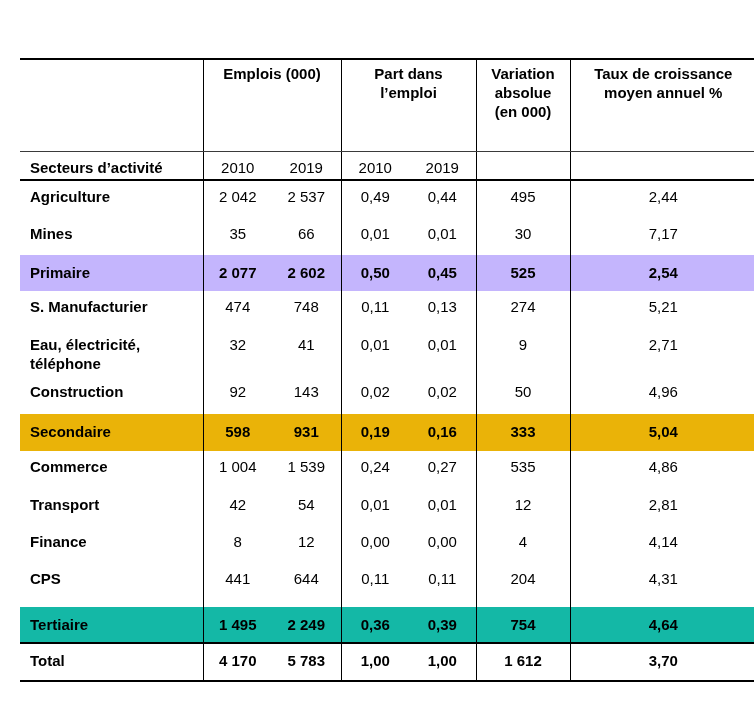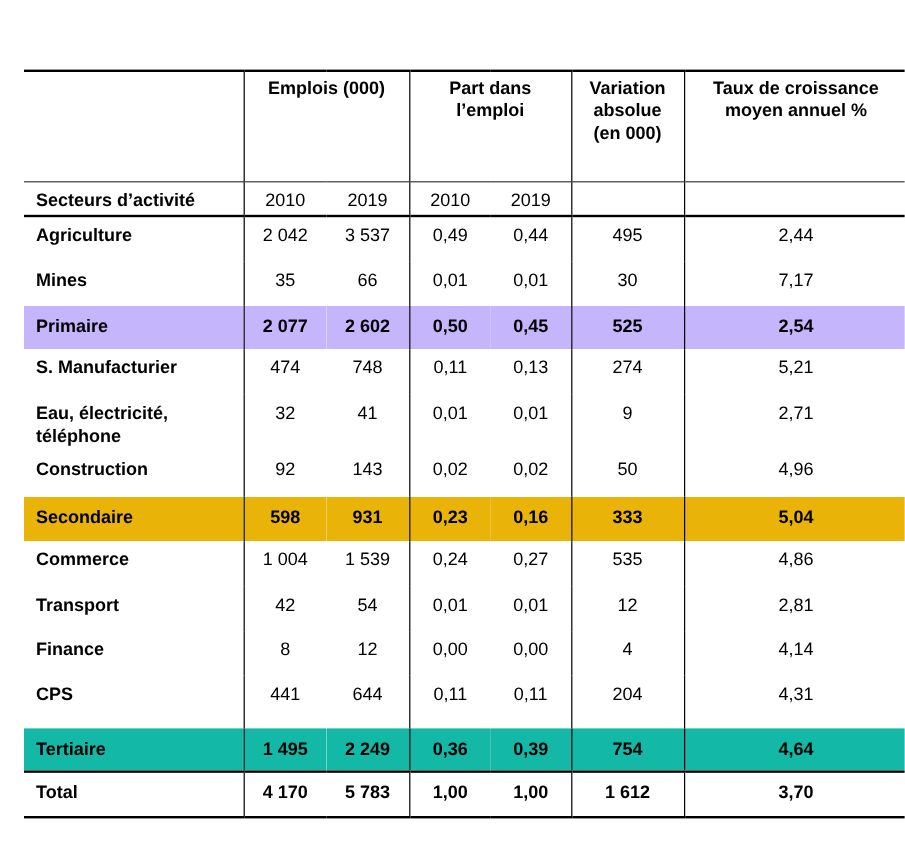--- a/index.html
+++ b/index.html
@@ -103,21 +103,21 @@
         <td class="num vr">2019</td>
         <td class="num">2010</td>
         <td class="num vr">2019</td>
         <td class="vr"></td>
         <td></td>
       </tr>
 
       <tr style="height:38px">
         <td class="sec vr">Agriculture</td>
         <td class="num">2 042</td>
-        <td class="num vr">3 537</td>
+        <td class="num vr">2 537</td>
         <td class="num">0,49</td>
         <td class="num vr">0,44</td>
         <td class="num vr">495</td>
         <td class="num">2,44</td>
       </tr>
       <tr style="height:37px">
         <td class="sec vr">Mines</td>
         <td class="num">35</td>
         <td class="num vr">66</td>
         <td class="num">0,01</td>
@@ -159,21 +159,21 @@
         <td class="num vr" style="padding-top:2px">143</td>
         <td class="num" style="padding-top:2px">0,02</td>
         <td class="num vr" style="padding-top:2px">0,02</td>
         <td class="num vr" style="padding-top:2px">50</td>
         <td class="num" style="padding-top:2px">4,96</td>
       </tr>
       <tr class="band" style="height: 37px; background: #eab308; padding-left: 44px;">
         <td class="sec vr">Secondaire</td>
         <td class="num">598</td>
         <td class="num vr">931</td>
-        <td class="num">0,23</td>
+        <td class="num">0,19</td>
         <td class="num vr">0,16</td>
         <td class="num vr">333</td>
         <td class="num">5,04</td>
       </tr>
       <tr style="height:38px">
         <td class="sec vr">Commerce</td>
         <td class="num">1 004</td>
         <td class="num vr">1 539</td>
         <td class="num">0,24</td>
         <td class="num vr">0,27</td>

